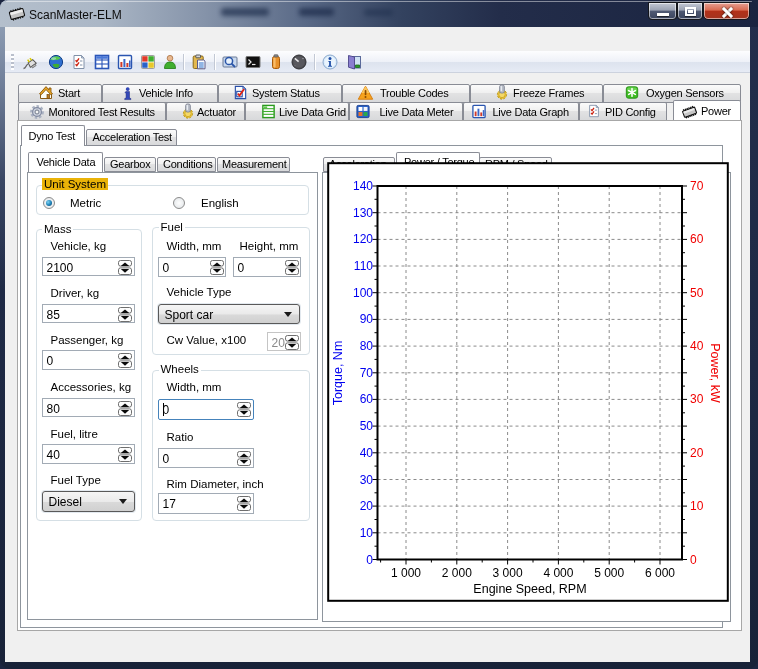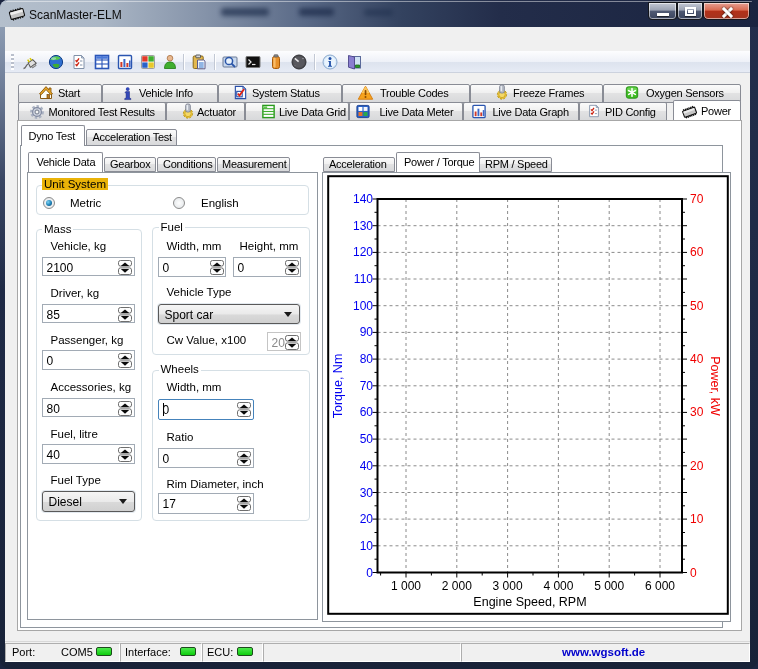--- a/index.html
+++ b/index.html
@@ -559,21 +559,21 @@
               <svg width="14" height="15" viewBox="0 0 14 15">
                 <rect x="0.5" y="0.5" width="13" height="5.6" rx="2" fill="#fdfdfd" stroke="#6e6e6e" stroke-width="1"></rect>
                 <rect x="0.5" y="7.9" width="13" height="6.6" rx="2" fill="#fdfdfd" stroke="#6e6e6e" stroke-width="1"></rect>
                 <path d="M2.8 6.1 L7 2.4 L11.2 6.1 Z" fill="#0a0a0a"></path>
                 <path d="M2.8 9 L7 12.7 L11.2 9 Z" fill="#0a0a0a"></path>
               </svg>
             </span>
           </div>
      </div>
 
-     <div id="chart" style="position:absolute;left:321.5px;top:148px;width:402px;height:448px">
+     <div id="chart" style="position:absolute;left:321.5px;top:135px;width:402px;height:448px">
 <svg width="402" height="440" viewBox="0 0 402 440" style="position:absolute;left:0;top:0">
 <rect x="1.2" y="1.2" width="399.6" height="437.6" fill="#fff" stroke="#000" stroke-width="2"></rect>
 <line x1="50.5" y1="50.7" x2="355.0" y2="50.7" stroke="#8a8a8a" stroke-width="1" stroke-dasharray="3 3"></line>
 <line x1="50.5" y1="77.4" x2="355.0" y2="77.4" stroke="#8a8a8a" stroke-width="1" stroke-dasharray="3 3"></line>
 <line x1="50.5" y1="104.0" x2="355.0" y2="104.0" stroke="#8a8a8a" stroke-width="1" stroke-dasharray="3 3"></line>
 <line x1="50.5" y1="130.7" x2="355.0" y2="130.7" stroke="#8a8a8a" stroke-width="1" stroke-dasharray="3 3"></line>
 <line x1="50.5" y1="157.4" x2="355.0" y2="157.4" stroke="#8a8a8a" stroke-width="1" stroke-dasharray="3 3"></line>
 <line x1="50.5" y1="184.1" x2="355.0" y2="184.1" stroke="#8a8a8a" stroke-width="1" stroke-dasharray="3 3"></line>
 <line x1="50.5" y1="210.8" x2="355.0" y2="210.8" stroke="#8a8a8a" stroke-width="1" stroke-dasharray="3 3"></line>
 <line x1="50.5" y1="237.4" x2="355.0" y2="237.4" stroke="#8a8a8a" stroke-width="1" stroke-dasharray="3 3"></line>
@@ -687,29 +687,14 @@
 <text x="180.6" y="415" font-size="12" fill="#000" text-anchor="middle" font-family="Liberation Sans, sans-serif">3 000</text>
 <text x="231.4" y="415" font-size="12" fill="#000" text-anchor="middle" font-family="Liberation Sans, sans-serif">4 000</text>
 <text x="282.2" y="415" font-size="12" fill="#000" text-anchor="middle" font-family="Liberation Sans, sans-serif">5 000</text>
 <text x="333.0" y="415" font-size="12" fill="#000" text-anchor="middle" font-family="Liberation Sans, sans-serif">6 000</text>
 <text x="203" y="431" font-size="12.5" fill="#000" text-anchor="middle" font-family="Liberation Sans, sans-serif">Engine Speed, RPM</text>
 <text x="14.5" y="211" font-size="12.5" fill="#0000f0" text-anchor="middle" font-family="Liberation Sans, sans-serif" transform="rotate(-90 14.5 211)">Torque, Nm</text>
 <text x="384" y="211" font-size="12.5" fill="#f00000" text-anchor="middle" font-family="Liberation Sans, sans-serif" transform="rotate(90 384 211)">Power, kW</text>
 </svg>
 </div>
    </div>
-   <div id="statusbar">
-     <div class="scell" style="left:0;width:115px"></div>
-     <div class="scell" style="left:115px;width:82px"></div>
-     <div class="scell" style="left:197px;width:61px"></div>
-     <div class="scell" style="left:258px;width:198px"></div>
-     <div class="scell" style="left:456px;width:288.5px"></div>
-     <div class="stext" style="left:7px">Port:</div>
-     <div class="stext" style="left:56px">COM5</div>
-     <div class="led" style="left:91px"></div>
-     <div class="stext" style="left:120px">Interface:</div>
-     <div class="led" style="left:175px"></div>
-     <div class="stext" style="left:202px">ECU:</div>
-     <div class="led" style="left:232px"></div>
-     <div class="stext" style="left:557px;font-size:11.5px;font-weight:bold;color:#0000cc">www.wgsoft.de</div>
-   </div>
  </div>
 </div>
 
 </body></html>

